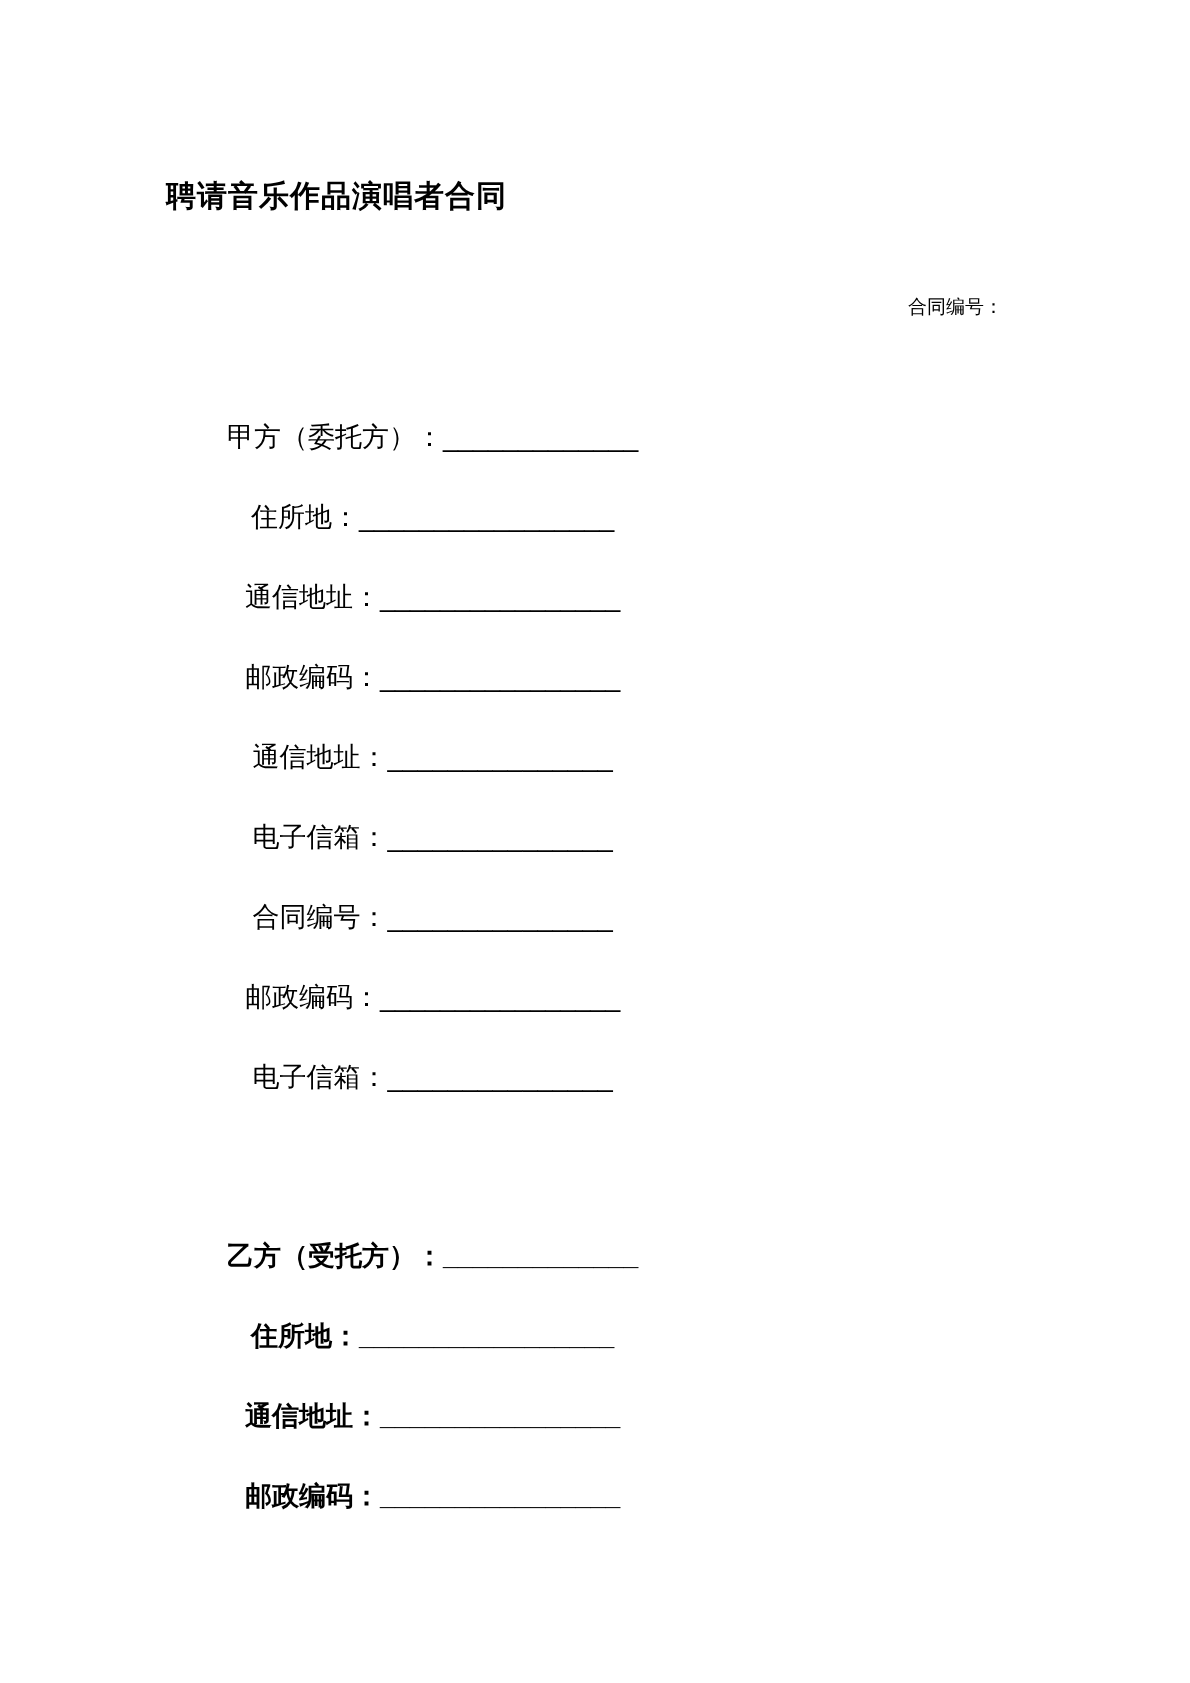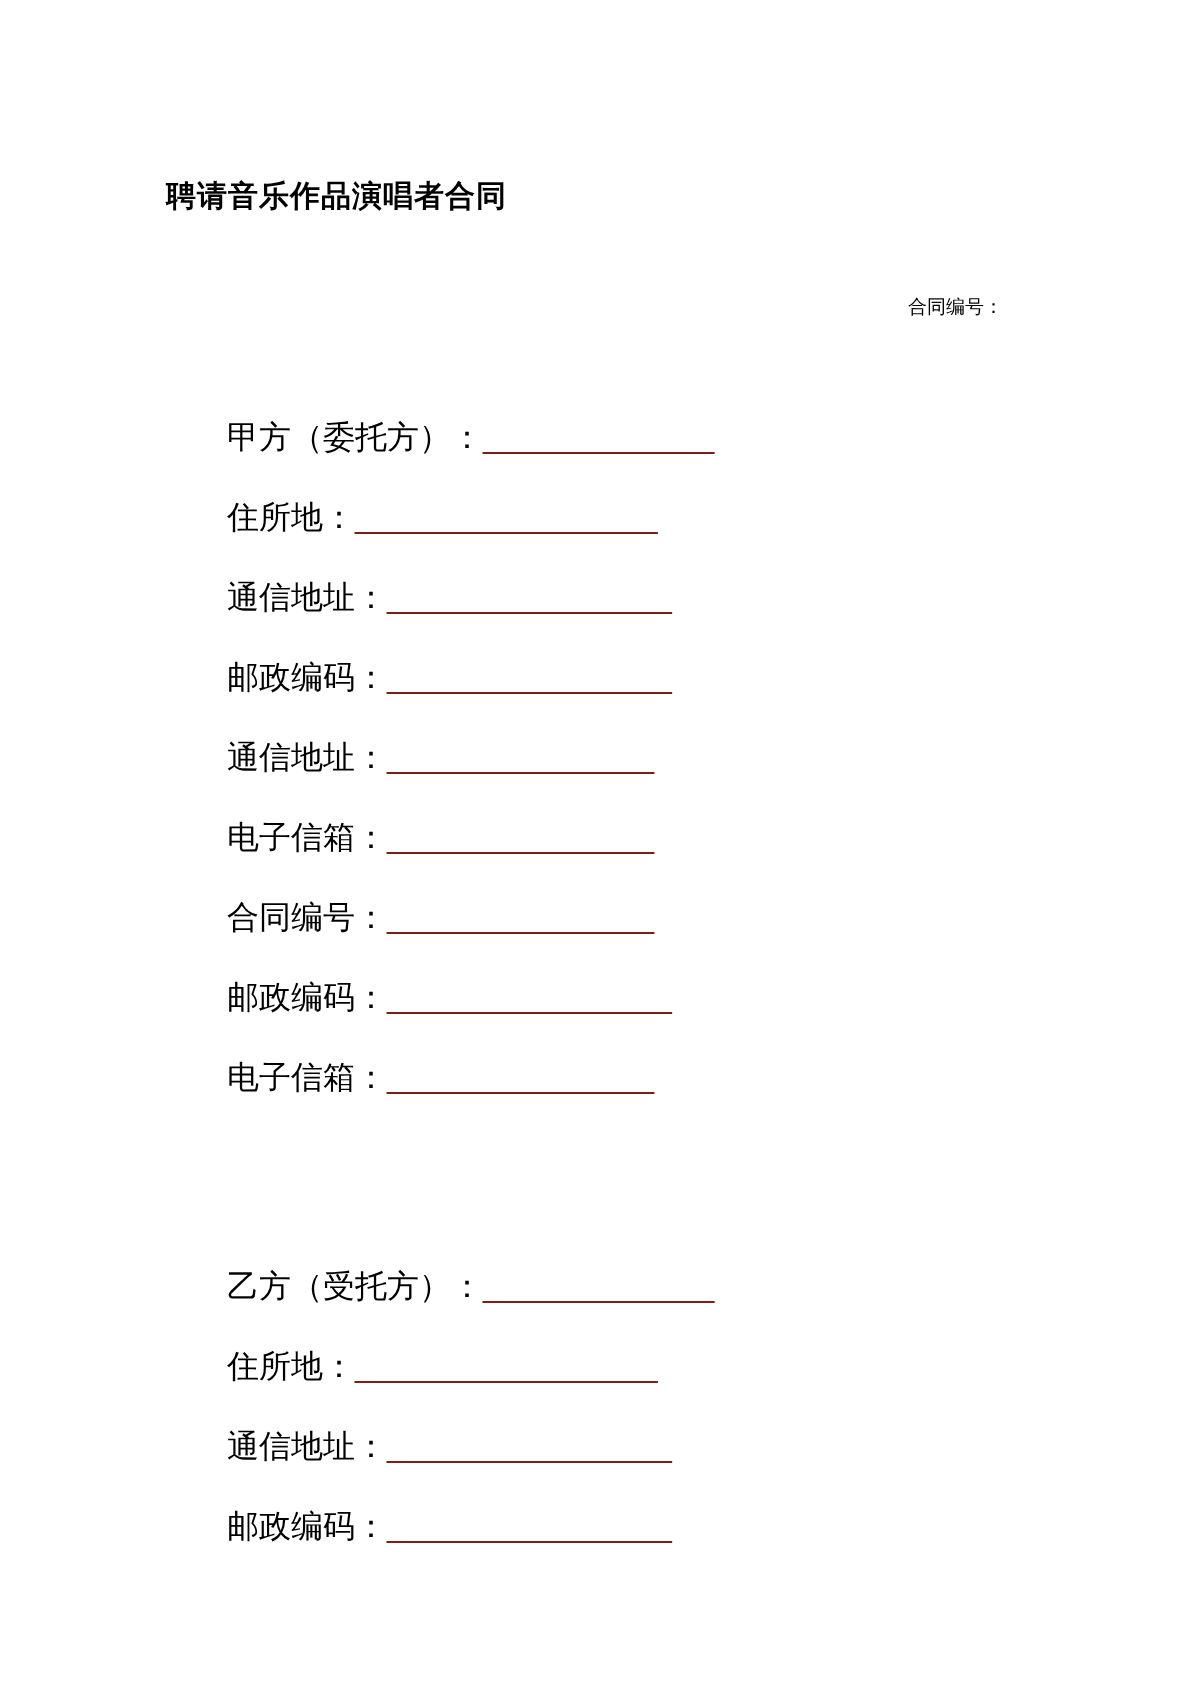--- a/index.html
+++ b/index.html
@@ -33,35 +33,36 @@
     top: 295px;
     font-size: 19px;
     line-height: 1.3;
     white-space: pre;
   }
   .fields {
     position: absolute;
     left: 227px;
   }
   .fields-a { top: 397px; }
-  .fields-b { top: 1246px; }
+  .fields-b { top: 1216px; font-weight: bold; }
   .field-line {
     height: 80px;
     display: flex;
     align-items: center;
-    font-size: 32px;
+    font-size: 27px;
     line-height: 1;
     white-space: pre;
+    justify-content: center;
   }
   .field-label {
     letter-spacing: 0;
   }
   .field-blank {
     letter-spacing: 0;
-    color: #7f1d1d;
+    color: #000000;
   }
 </style>
 </head>
 <body>
 
 <div class="page">
 
   <h1 class="doc-title">聘请音乐作品演唱者合同</h1>
 
   <div class="contract-no">合同编号：</div>

